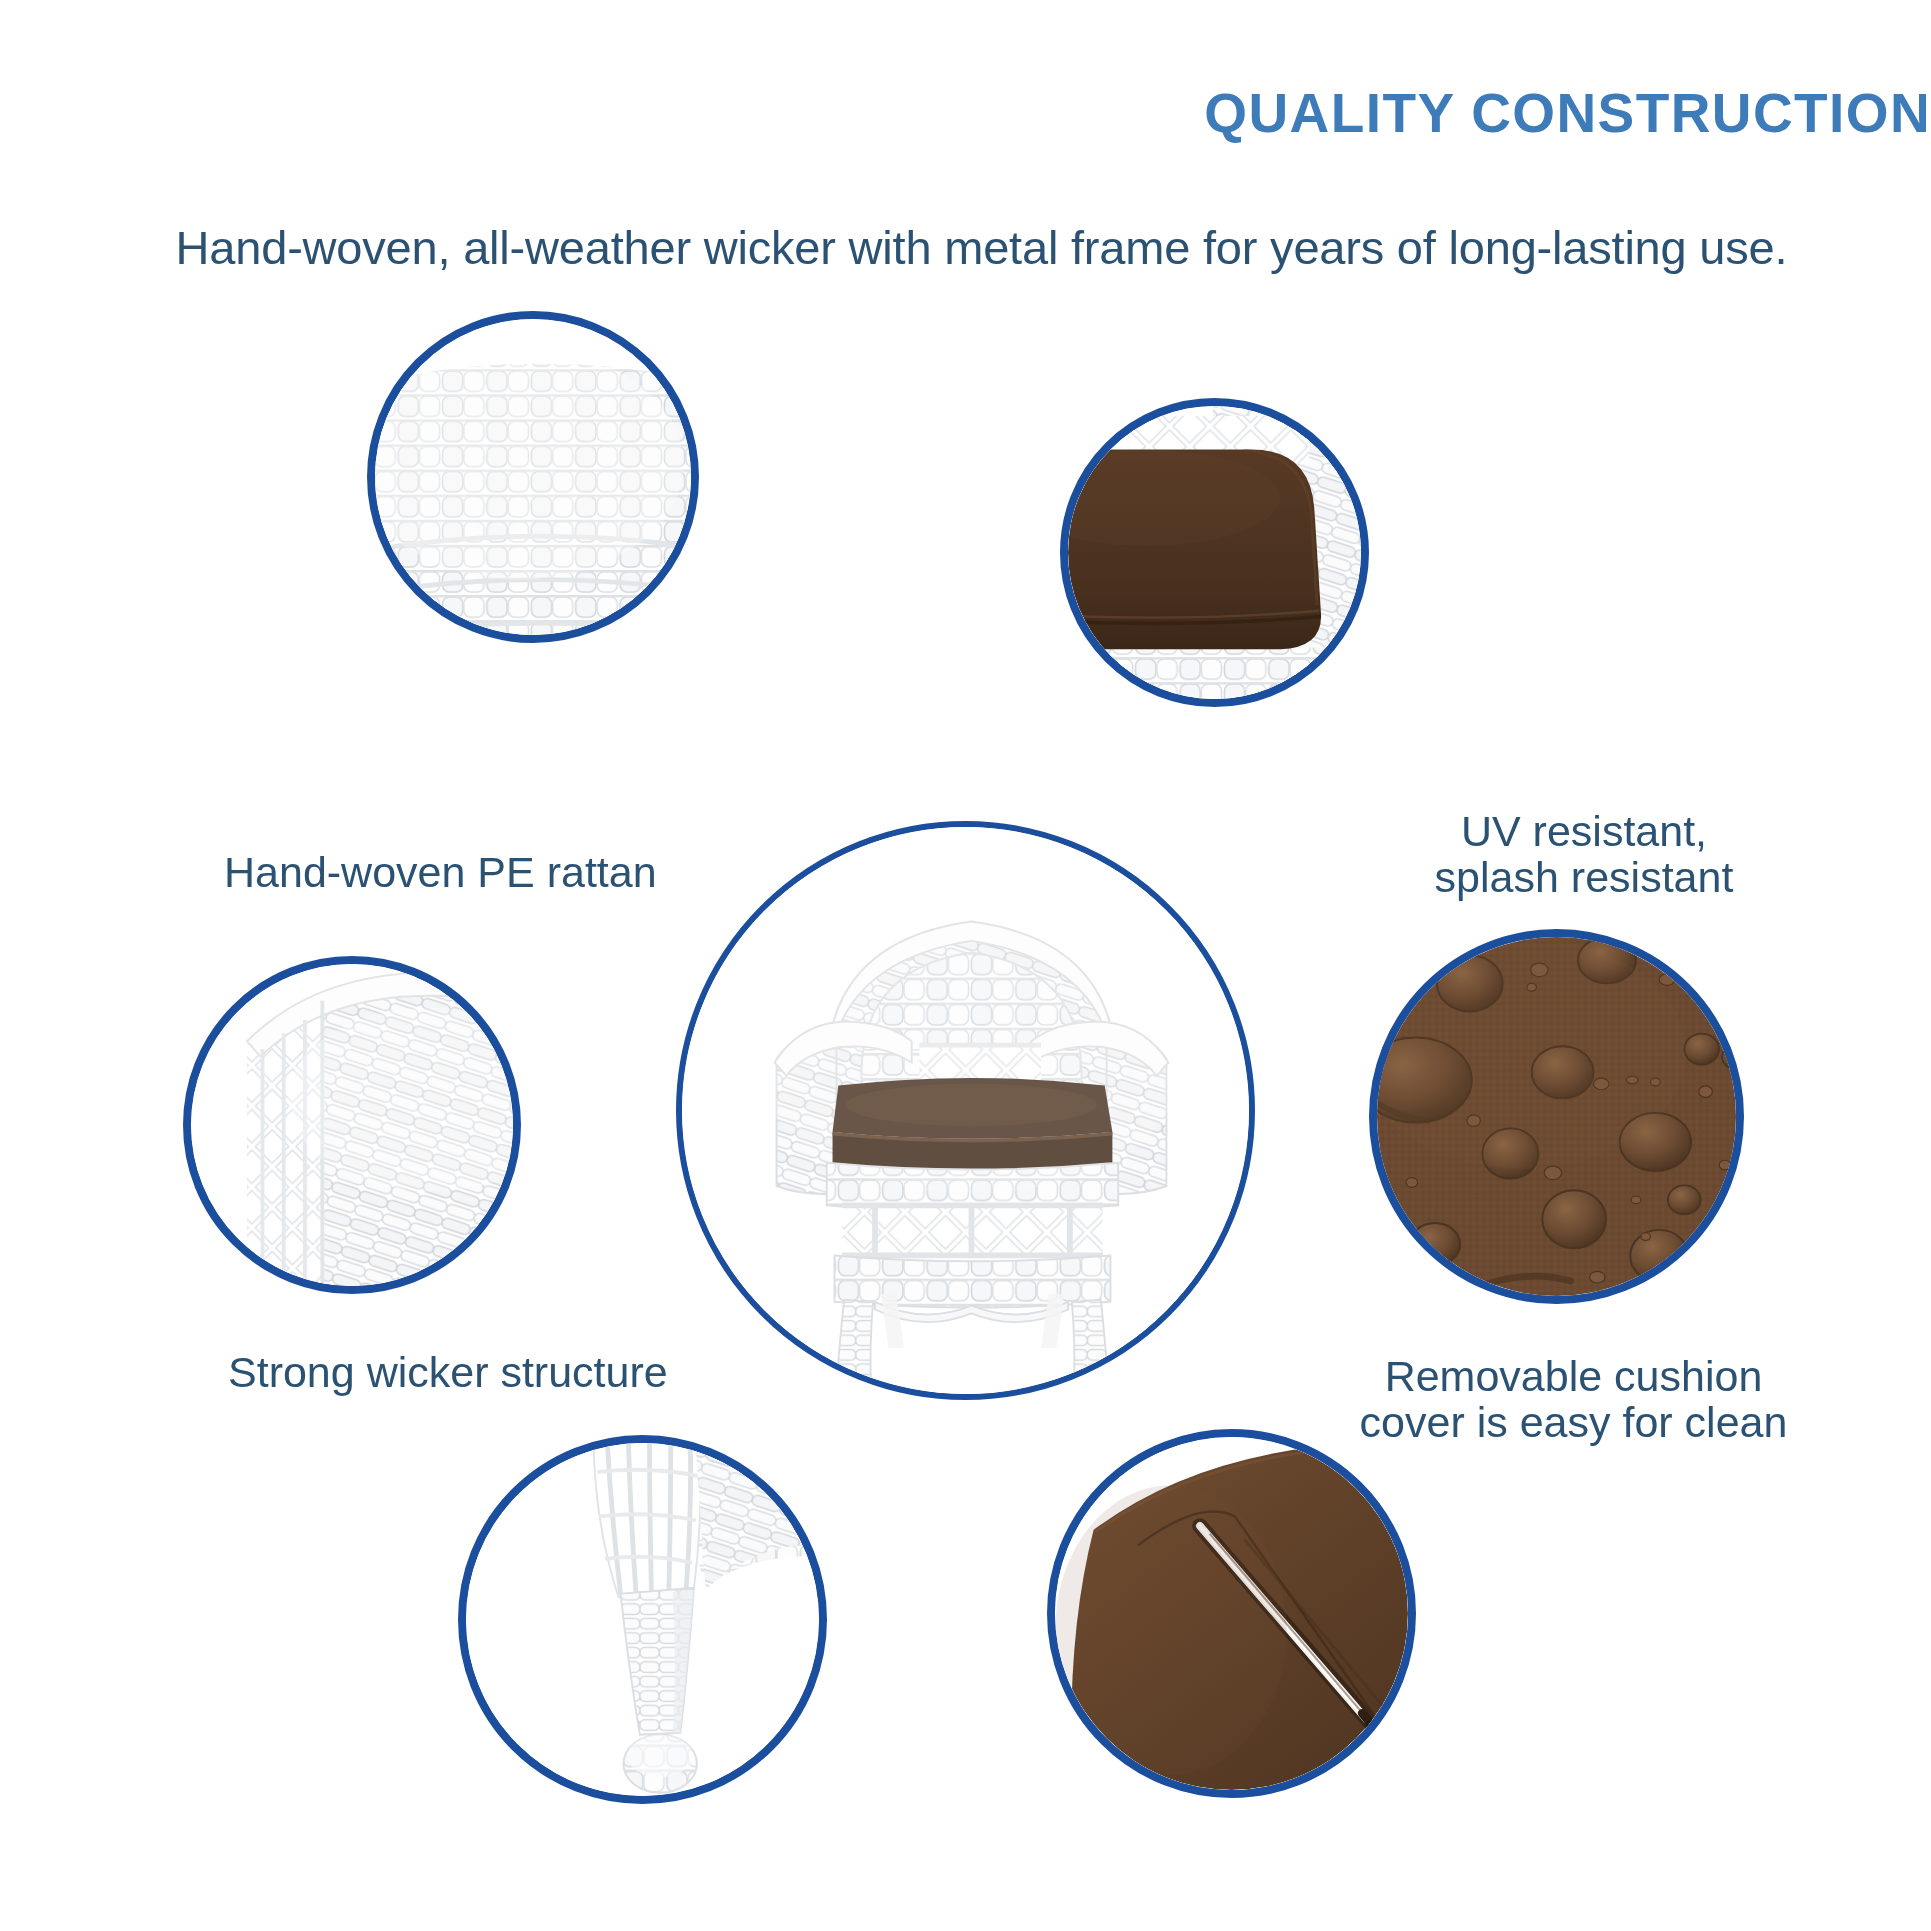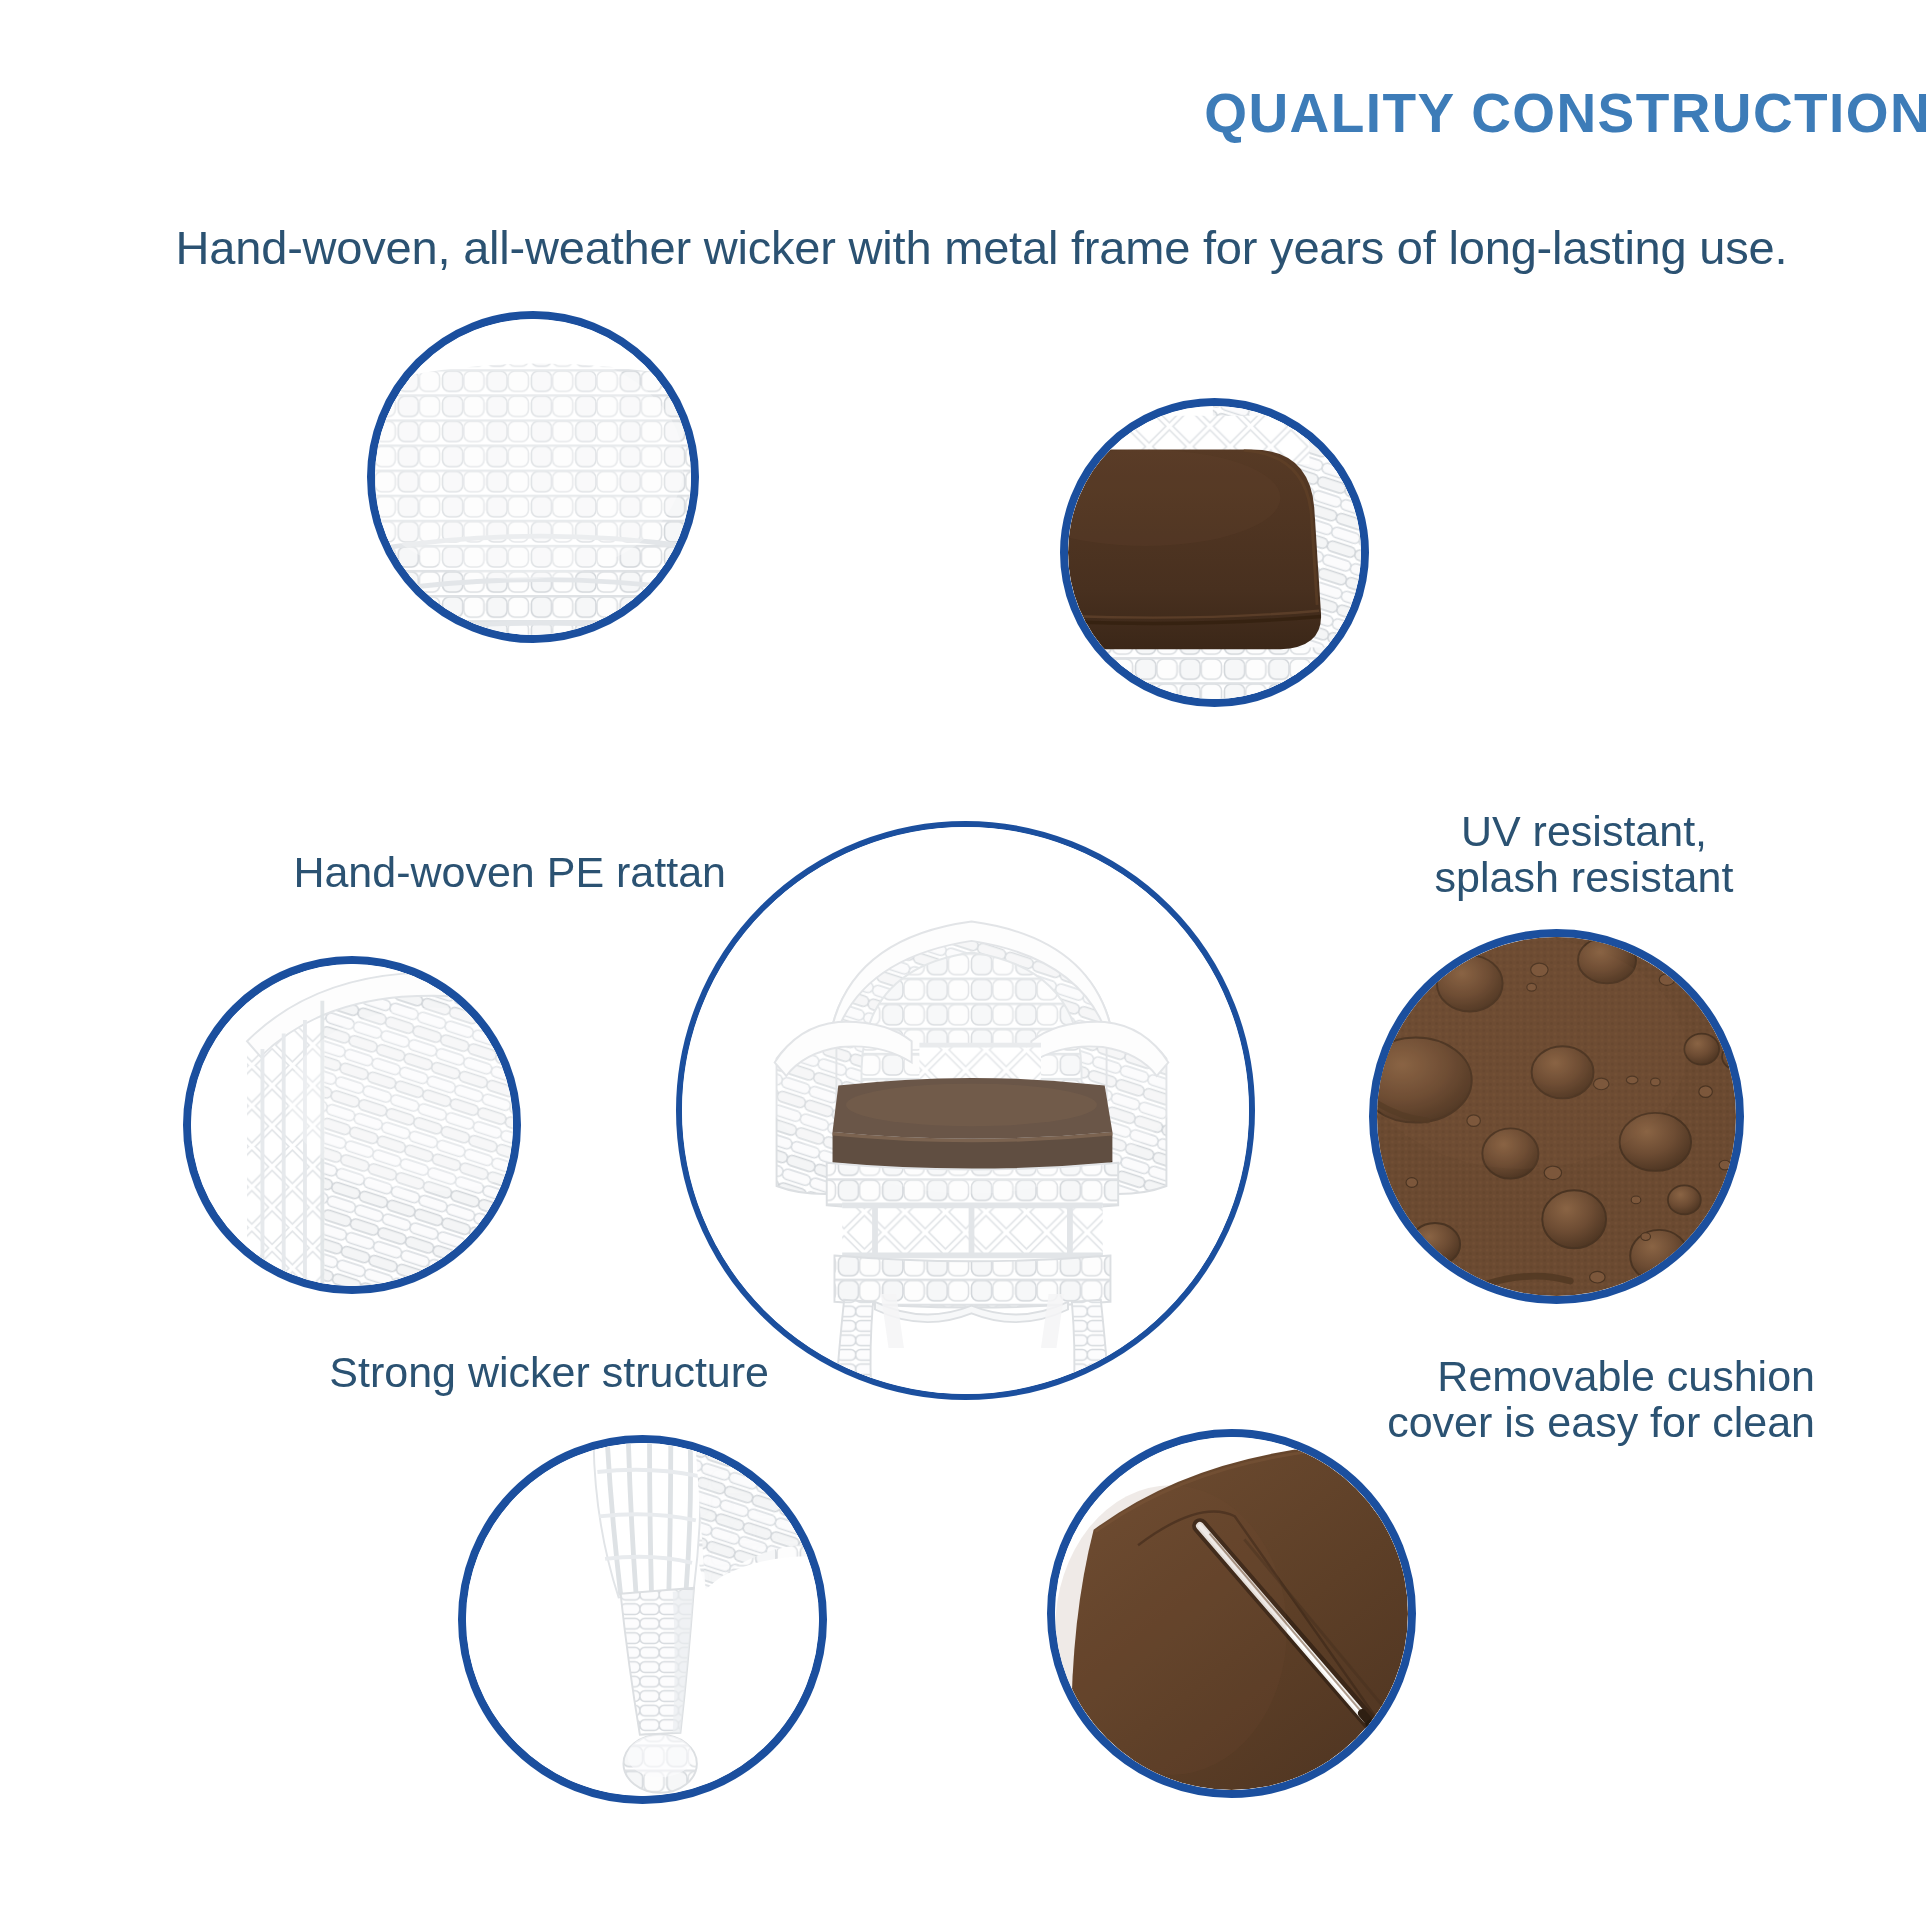--- a/index.html
+++ b/index.html
@@ -24,21 +24,21 @@
   .circ{position:absolute;border-radius:50%;overflow:hidden;
         box-sizing:border-box;background:#fff;}
   .ring{border:8.7px solid #1b4f9e;}
   .ring-thin{border:6.8px solid #1b4f9e;}
 
   .circ-inner{position:absolute;inset:0;overflow:hidden;border-radius:50%;}
 
   
   .cap{position:absolute;color:#2b5272;font-size:43px;line-height:1.06;
        font-family:"Liberation Sans","DejaVu Sans",sans-serif;white-space:pre-line;}
-  .cap.c-left{text-align:right;}
+  .cap.c-left{text-align:left;}
   .cap.c-center{text-align:center;}
   svg{display:block;}
 </style>
 </head>
 <body>
 
 <div class="page">
 
   <div class="title">QUALITY CONSTRUCTION</div>
   <div class="subtitle">Hand-woven, all-weather wicker with metal frame for years of long-lasting use.</div>
@@ -204,21 +204,21 @@
           </g>
 
           <path d="M110 360 Q160 344 200 356" stroke="#503722" stroke-width="7" fill="none" stroke-linecap="round" opacity="0.8"></path>
           <path d="M-6 168 Q20 186 52 190" stroke="#503722" stroke-width="6" fill="none" stroke-linecap="round" opacity="0.7"></path>
         </g>
 
         <ellipse cx="150" cy="120" rx="170" ry="120" fill="#8a6444" opacity="0.10"></ellipse>
       </svg>
     </div>
   </div>
-  <div class="cap c-center" style="left:1332px;top:1354px;width:483px;text-align:right;">Removable cushion
+  <div class="cap c-center" style="left:1332px;top:1354px;width:483px;">Removable cushion
 cover is easy for clean</div>
 
   <div class="circ ring" style="left:458px;top:1435px;width:369px;height:369px;">
     <div class="circ-inner">
       <svg width="369" height="369" viewBox="0 0 382 382">
         <rect width="382" height="382" fill="#ffffff"></rect>
 
         <path d="M228 -10 L400 -10 L400 120 Q300 108 248 150 Q224 72 228 -10 Z" fill="url(#weaveH)"></path>
 
         <path d="M132 -10 L242 -10 Q246 70 236 150 L158 160 Q132 80 132 -10 Z" fill="#ffffff" stroke="#e1e4e7" stroke-width="2"></path>

